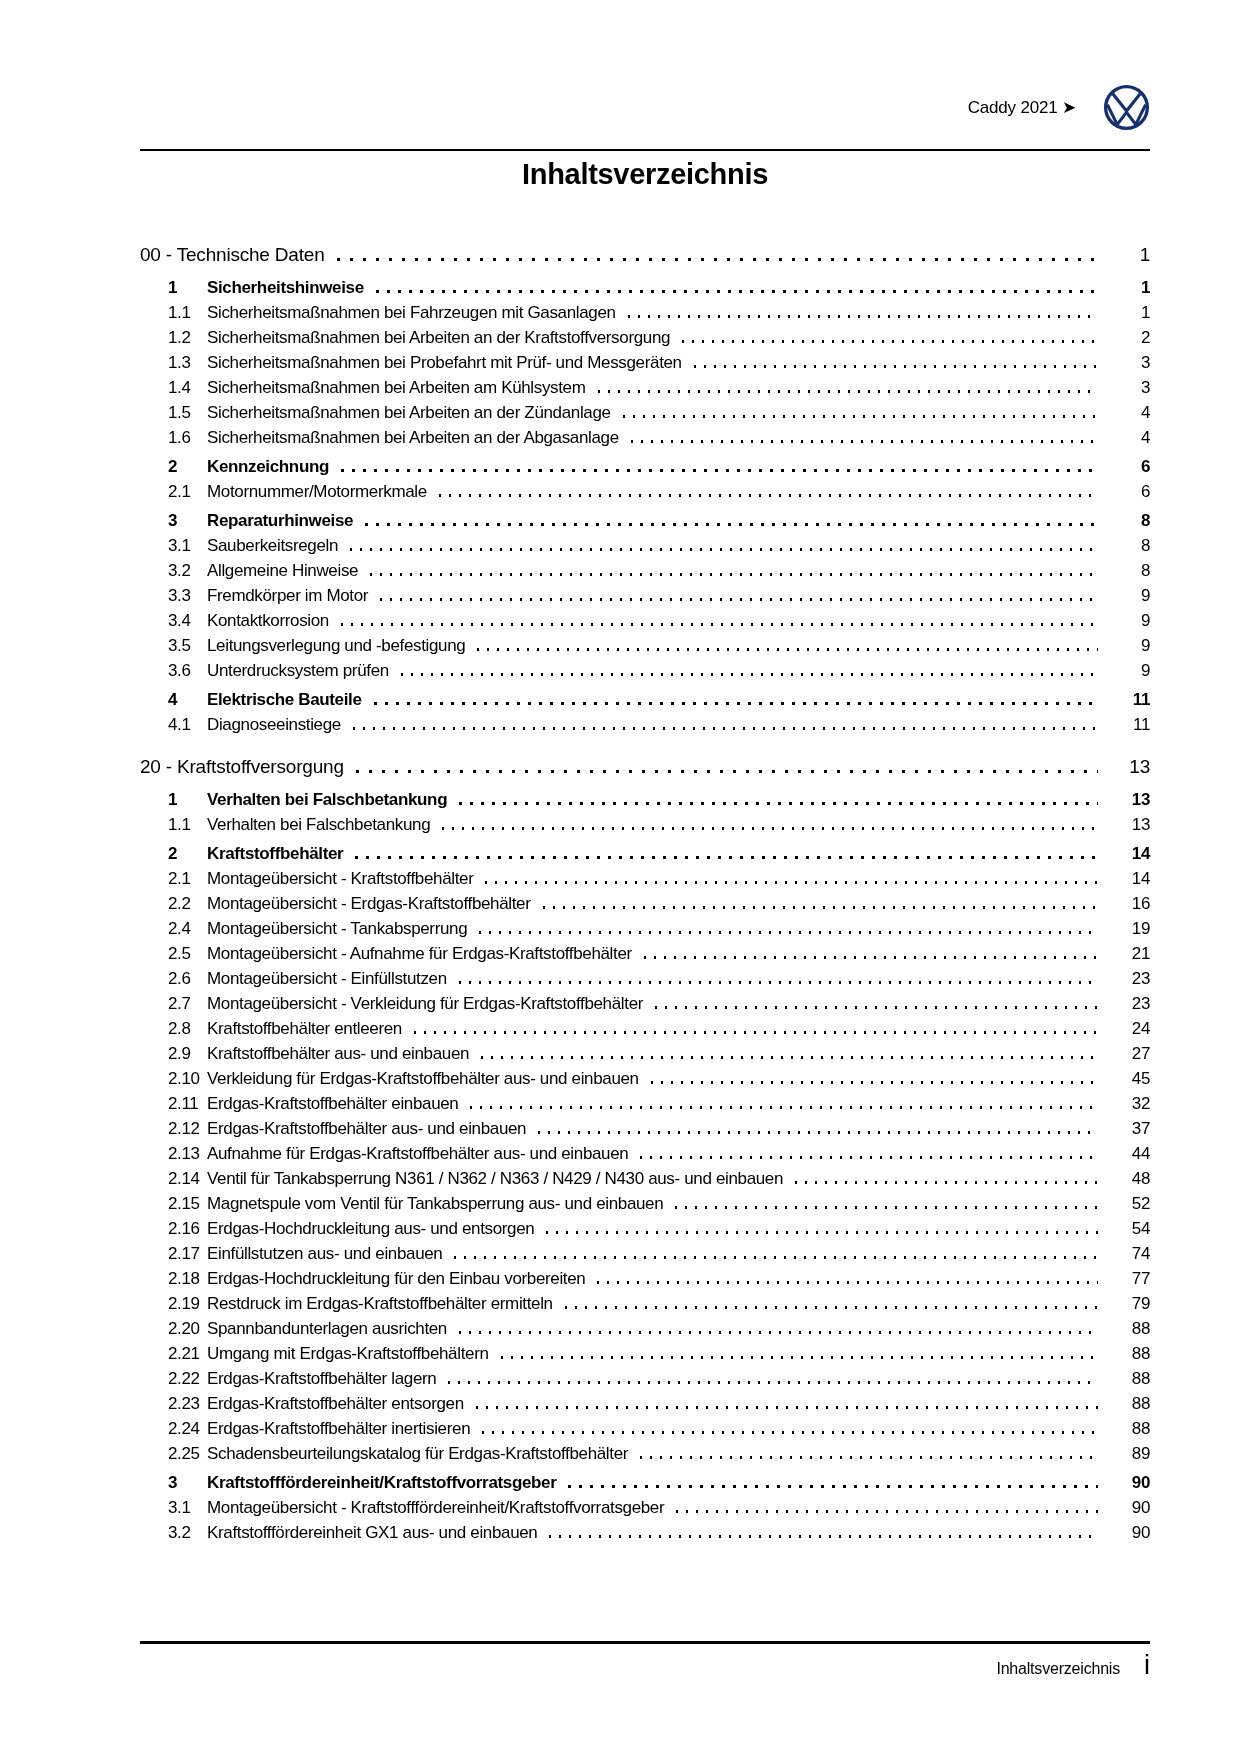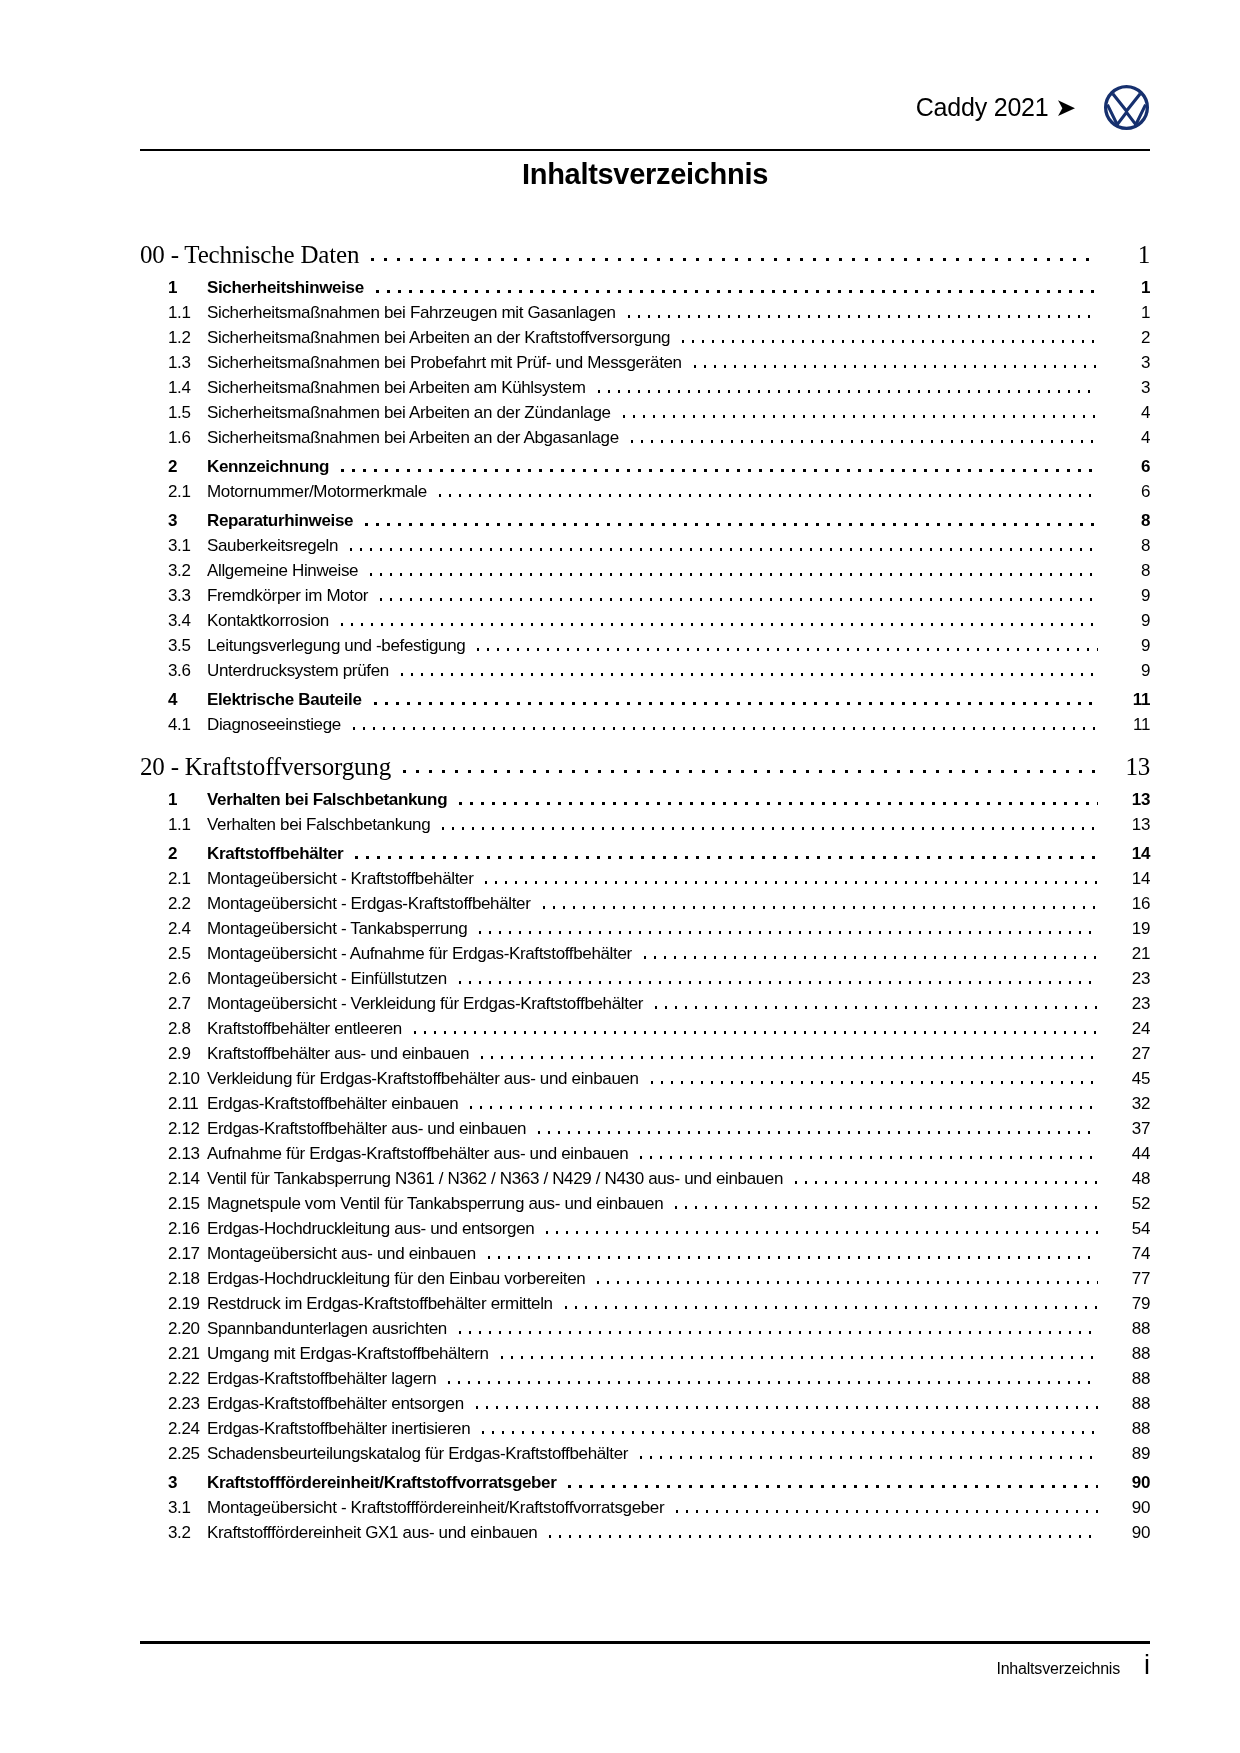--- a/index.html
+++ b/index.html
@@ -18,21 +18,21 @@
   .header {
     position: absolute;
     top: 84px; left: 140px; width: 1010px;
     display: flex;
     justify-content: flex-end;
     align-items: flex-start;
   }
   .header-text {
     text-align: right;
     margin-top: 12px;
-    font-size: 25px;
+    font-size: 17px;
     line-height: 23px;
     letter-spacing: -0.2px;
   }
   .vw-logo { width: 47px; height: 47px; margin-left: 27px; flex: none; }
   .vw-logo svg { display: block; width: 100%; height: 100%; }
 
   .rule-top {
     position: absolute; top: 149px; left: 140px; width: 1010px;
     height: 2px; background: #000;
   }
@@ -48,26 +48,25 @@
     display: flex;
     align-items: baseline;
     font-size: 17px;
     line-height: 25px;
     letter-spacing: -0.35px;
     white-space: nowrap;
   }
   .row.sub, .row.section { padding-left: 28px; }
   .row.section { font-weight: bold; margin-top: 4px; }
   .row.chapter {
-    font-size: 25px;
+    font-size: 19px;
     line-height: 28px;
     margin-top: 16px;
     margin-bottom: 6px;
     letter-spacing: -0.2px;
-    font-family: Liberation Serif, serif;
   }
   .row.chapter:first-child { margin-top: 0; }
   .num { flex: 0 0 39px; }
   .t { flex: 0 1 auto; }
   .leader {
     flex: 1 0 30px;
     align-self: flex-end;
     height: 3px;
     margin: 0 6px 7px 12px;
     background-image: linear-gradient(to right, #000 2px, transparent 2px);
@@ -343,21 +342,21 @@
         <span class="pg">52</span>
       </div>
       <div class="row sub">
         <span class="num">2.16</span>
         <span class="t">Erdgas-Hochdruckleitung aus- und entsorgen</span>
         <span class="leader"></span>
         <span class="pg">54</span>
       </div>
       <div class="row sub">
         <span class="num">2.17</span>
-        <span class="t">Montageübersicht aus- und einbauen</span>
+        <span class="t">Einfüllstutzen aus- und einbauen</span>
         <span class="leader"></span>
         <span class="pg">74</span>
       </div>
       <div class="row sub">
         <span class="num">2.18</span>
         <span class="t">Erdgas-Hochdruckleitung für den Einbau vorbereiten</span>
         <span class="leader"></span>
         <span class="pg">77</span>
       </div>
       <div class="row sub">

